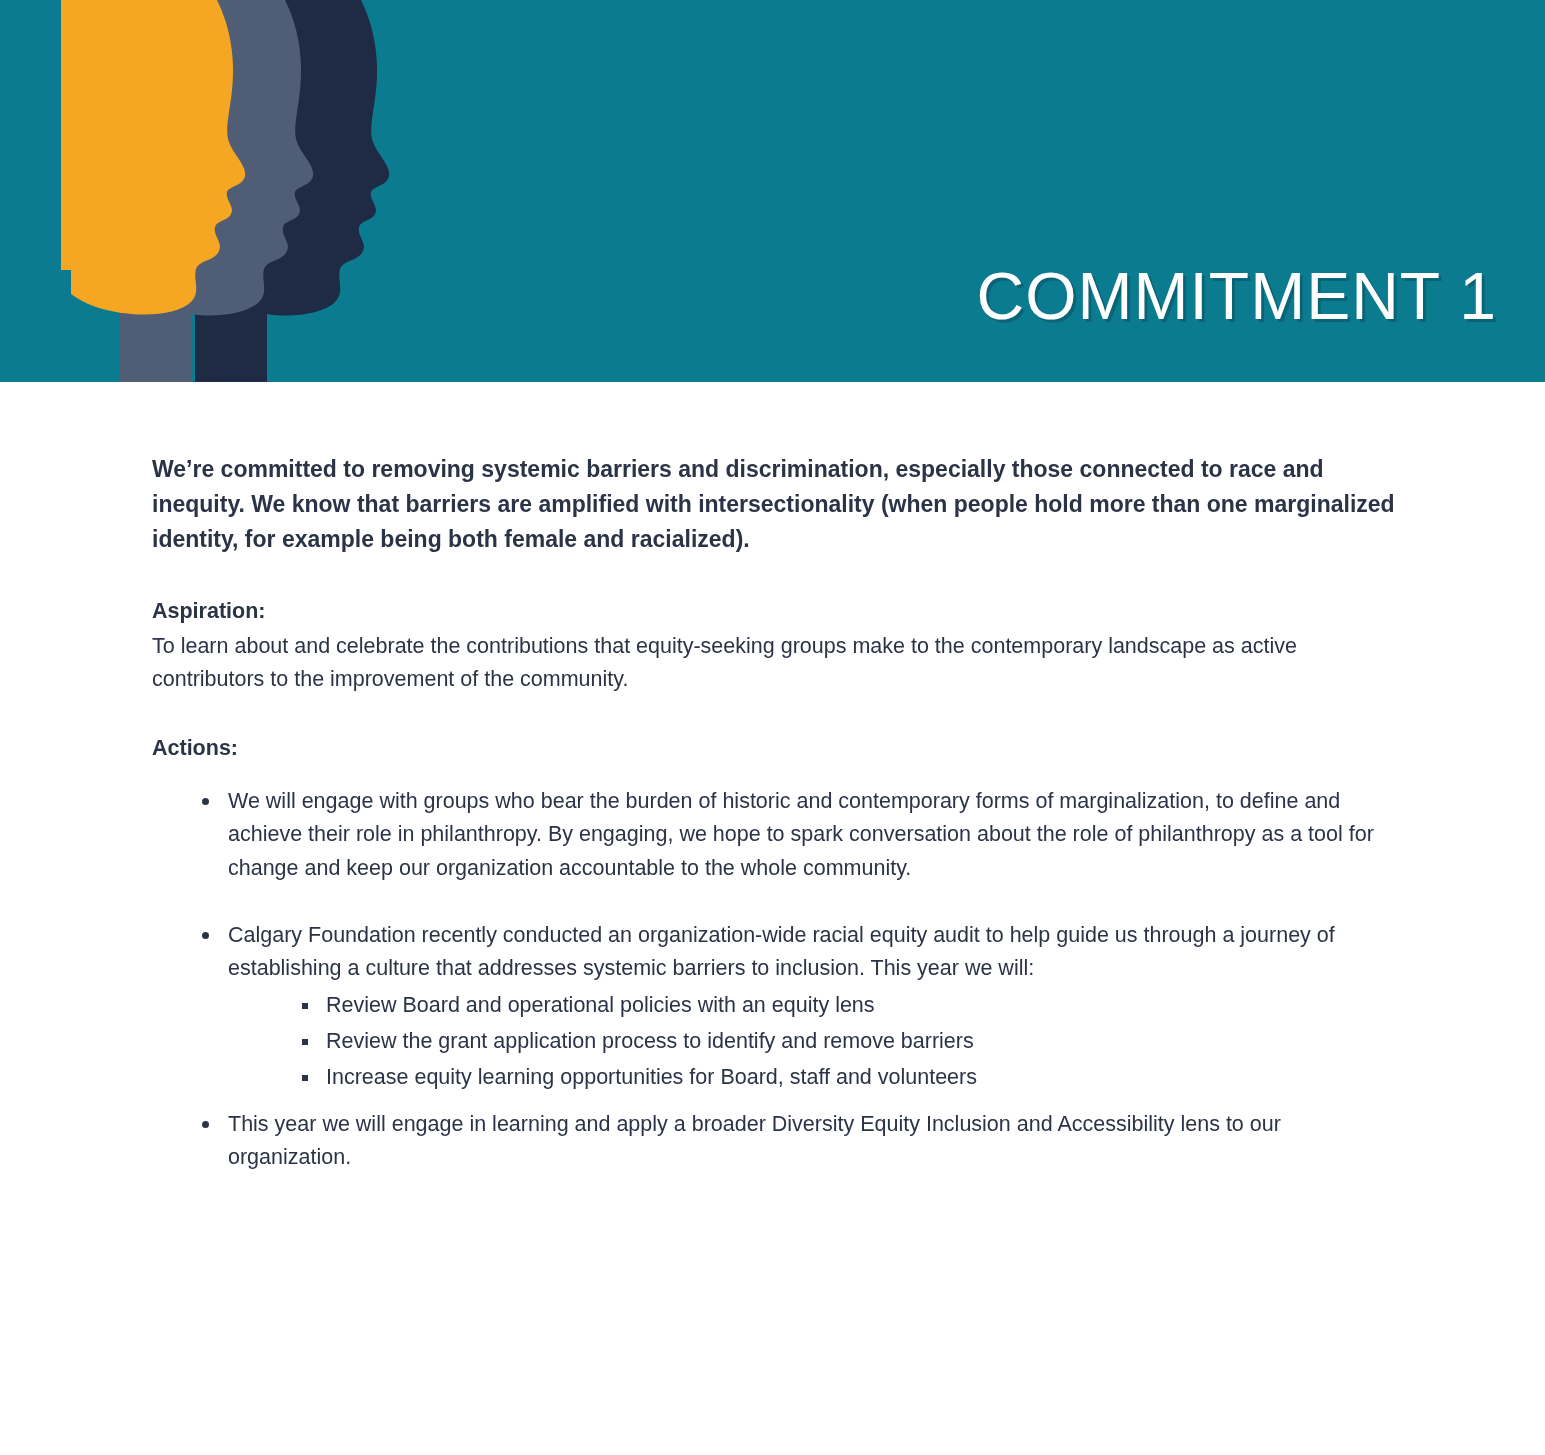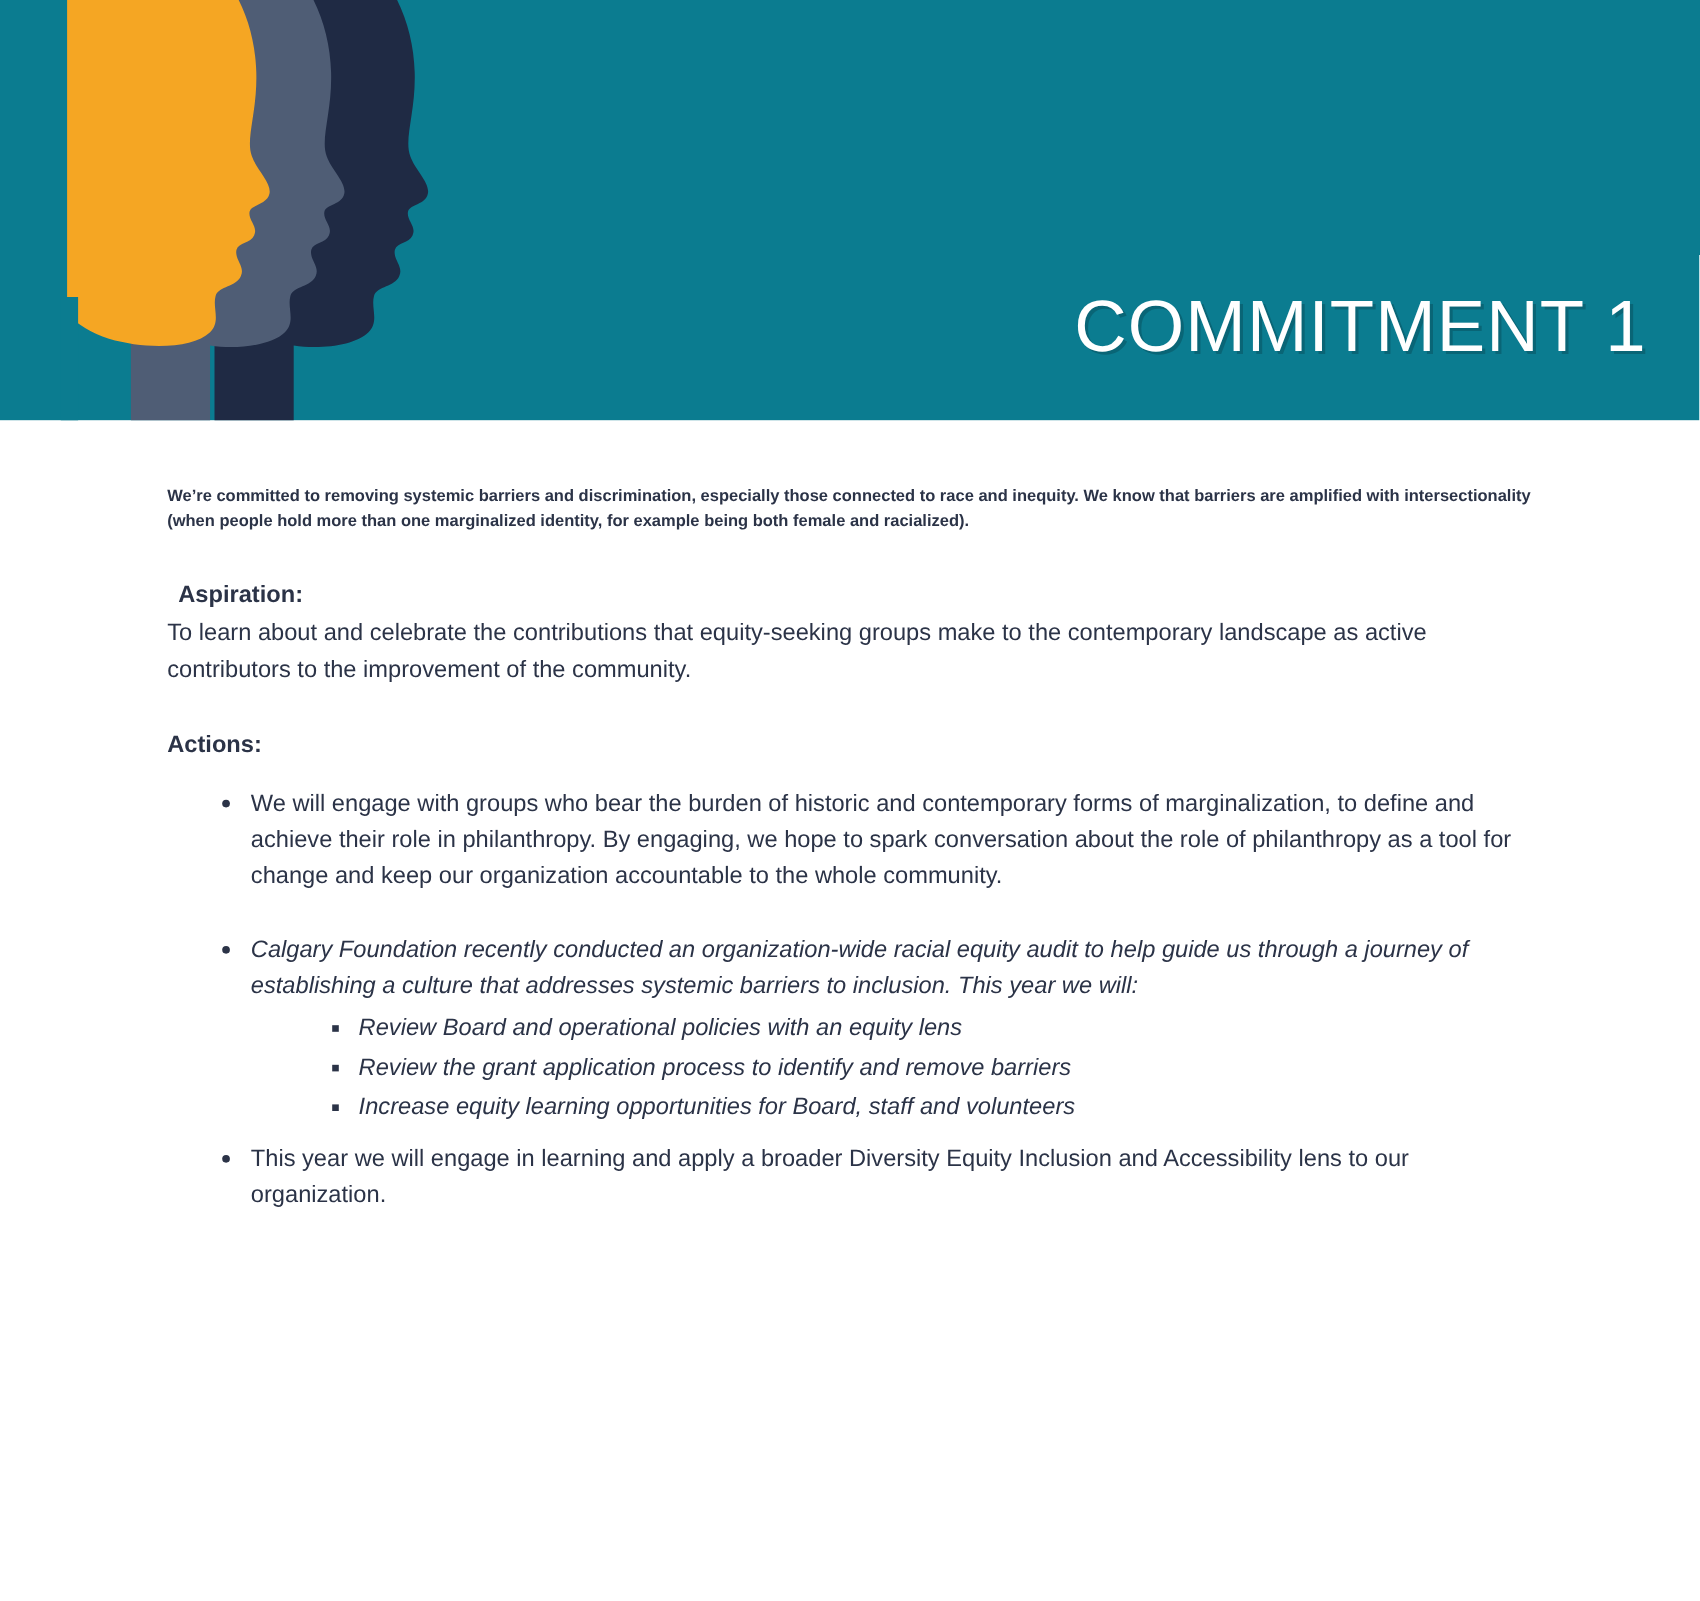--- a/index.html
+++ b/index.html
@@ -45,28 +45,28 @@
 
   
   .content {
     padding: 58px 150px 0 152px;
     font-size: 21.5px;
     line-height: 1.54;
     color: #2b3347;
   }
   .lead {
     font-weight: bold;
-    font-size: 15px;
+    font-size: 23px;
     line-height: 1.52;
-    margin: 0 0 38px 0;
+    margin: 12px 0 38px 0;
     max-width: 1245px;
   }
   .section-label {
     font-weight: bold;
-    margin: 0 0 2px 10px;
+    margin: 0 0 2px 0;
   }
   .para {
     margin: 0 0 36px 0;
     max-width: 1250px;
   }
   .actions-label {
     font-weight: bold;
     margin: 0 0 20px 0;
   }
 
@@ -105,21 +105,20 @@
     content: "";
     position: absolute;
     left: 2px;
     top: 14px;
     width: 6px;
     height: 6px;
     background: #2b3347;
   }
   .tight {
     margin-bottom: 14px !important;
-    font-style: italic;
   }
 </style>
 </head>
 <body>
 
 <div class="banner">
   <svg class="banner-art" viewBox="0 0 420 420" xmlns="http://www.w3.org/2000/svg" aria-hidden="true">
 
     <path fill="#1f2a44" d="M196 -40 C268 -40 320 20 322 96 C323 132 312 156 318 172 C322 184 336 196 334 206 C332 216 318 216 316 222 C314 230 324 236 320 244 C317 251 306 250 304 257 C302 266 312 272 308 281 C304 291 288 290 285 299 C282 310 290 322 280 332 C268 344 236 348 212 344 L212 420 L140 420 L140 -40 Z"></path>
 

